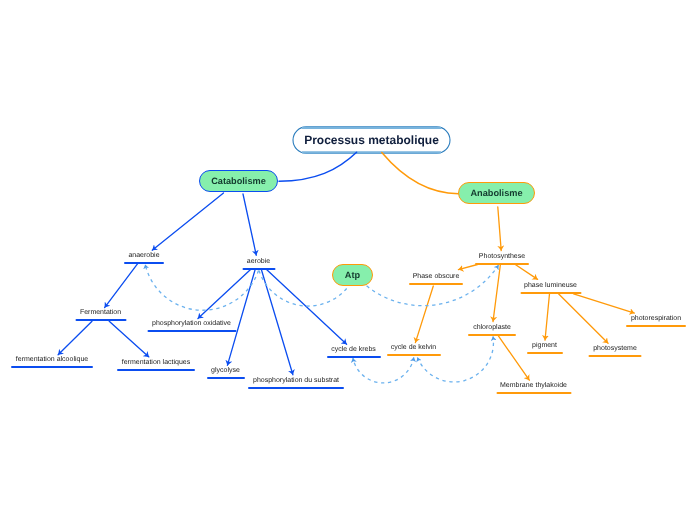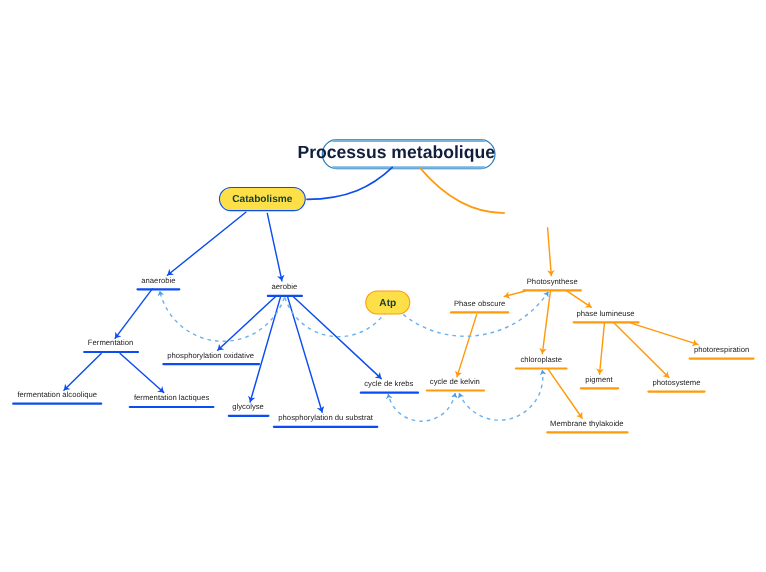--- a/index.html
+++ b/index.html
@@ -2,22 +2,22 @@
 <html><head>
 <meta charset="utf-8">
 <title>Processus metabolique</title>
 <style>
   html,body{margin:0;padding:0;background:#ffffff;-webkit-font-smoothing:antialiased;
             text-rendering:geometricPrecision;}
   #canvas{position:relative;width:696px;height:520px;background:#ffffff;overflow:hidden;
           font-family:"Liberation Sans", sans-serif;}
   #edges{position:absolute;left:0;top:0;width:696px;height:520px;}
   .pill{position:absolute;box-sizing:border-box;display:flex;align-items:center;justify-content:center;
-        background:#fde047;border-radius:999px;font-weight:bold;color:#143b2f;white-space:nowrap;}
-  #n-root{left:293px;top:126.9px;width:157px;height:26.4px;color:#101f3d;font-size:16px;background:transparent;justify-content:flex-end;}
+        background:#86efac;border-radius:999px;font-weight:bold;color:#143b2f;white-space:nowrap;}
+  #n-root{left:293px;top:126.9px;width:157px;height:26.4px;color:#101f3d;font-size:12px;background:transparent;}
   #n-cata{left:199px;top:170px;width:79px;height:22px;border:1.8px solid #0b4df0;font-size:9.2px;}
   #n-ana{left:458px;top:182px;width:77px;height:22px;border:1.8px solid #ff9a0a;font-size:9.2px;}
   #n-atp{left:332px;top:253px;width:41px;height:22px;border:1.8px solid #ff9a0a;font-size:9.2px;margin-top:11px;}
   .leaf{position:absolute;white-space:nowrap;}
   .leaf .txt{color:#222222;font-size:7px;line-height:8px;display:block;position:absolute;
              left:50%;transform:translateX(-50%);bottom:4.1px;}
   .leaf .ul{height:1.9px;border-radius:1.1px;display:block;position:absolute;left:50%;
             transform:translateX(-50%);bottom:0;}
   .ul-b{background:#0b4df0;}
   .ul-o{background:#ff9a0a;}
@@ -75,20 +75,23 @@
         <path d="M413.8,357.3 A31,31 0 0 1 352.9,358.1" stroke="#6cb2ee" stroke-width="1.3" stroke-dasharray="3.3 3.7" marker-end="url(#ad)" marker-start="url(#ads)"></path>
         <path d="M417.4,357.4 A39.5,39.5 0 0 0 493,336.4" stroke="#6cb2ee" stroke-width="1.3" stroke-dasharray="3.3 3.7" marker-end="url(#ad)" marker-start="url(#ads)"></path>
       </g>
   </svg>
 
   <div class="pill" id="n-root">
     <span>Processus metabolique</span>
   </div>
   <div class="pill" id="n-cata">
     <span>Catabolisme</span>
+  </div>
+  <div class="pill" id="n-ana">
+    <span>Anabolisme</span>
   </div>
   <div class="pill" id="n-atp">
     <span>Atp</span>
   </div>
 
   <div id="leaves">
       <div class="leaf" style="left: 124px; top: 250.5px; width: 40px; height: 13.1px;">
         <span class="txt">anaerobie</span>
         <span class="ul ul-b" style="width: 40px;"></span>
       </div>

